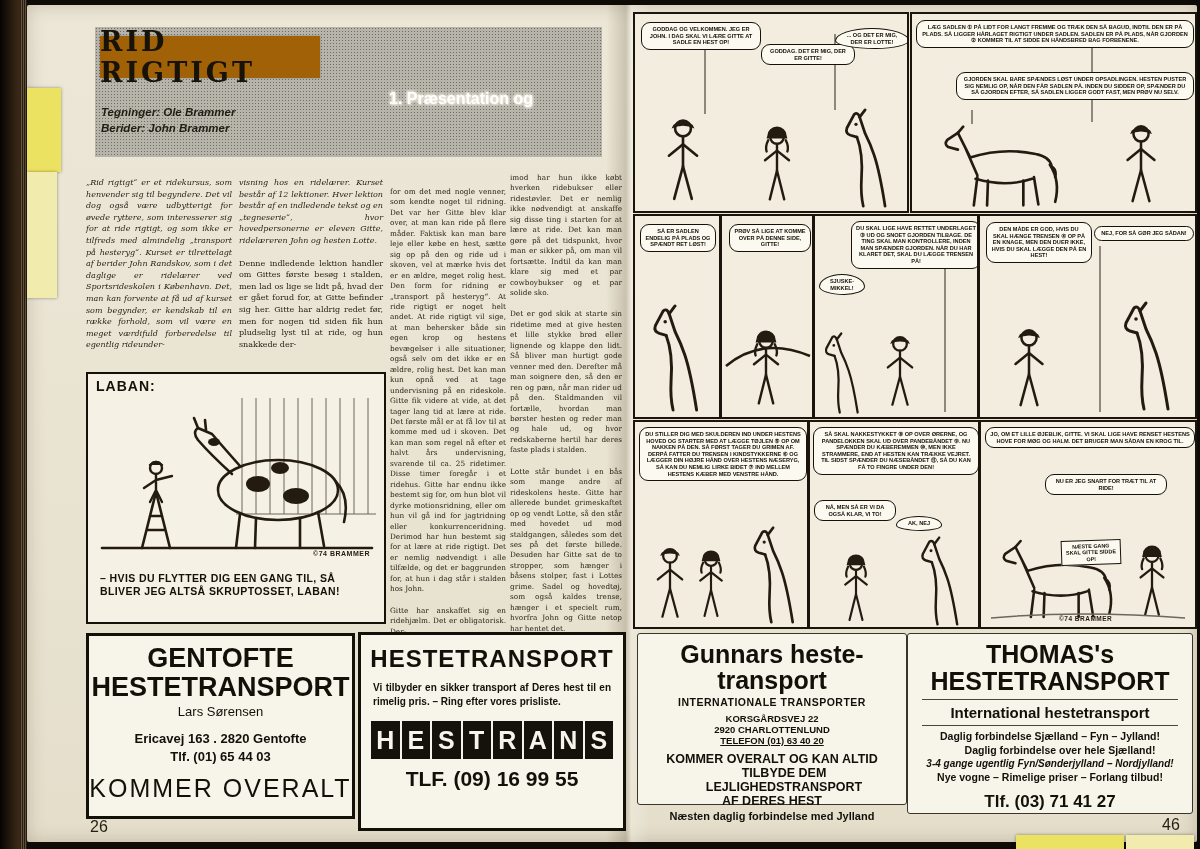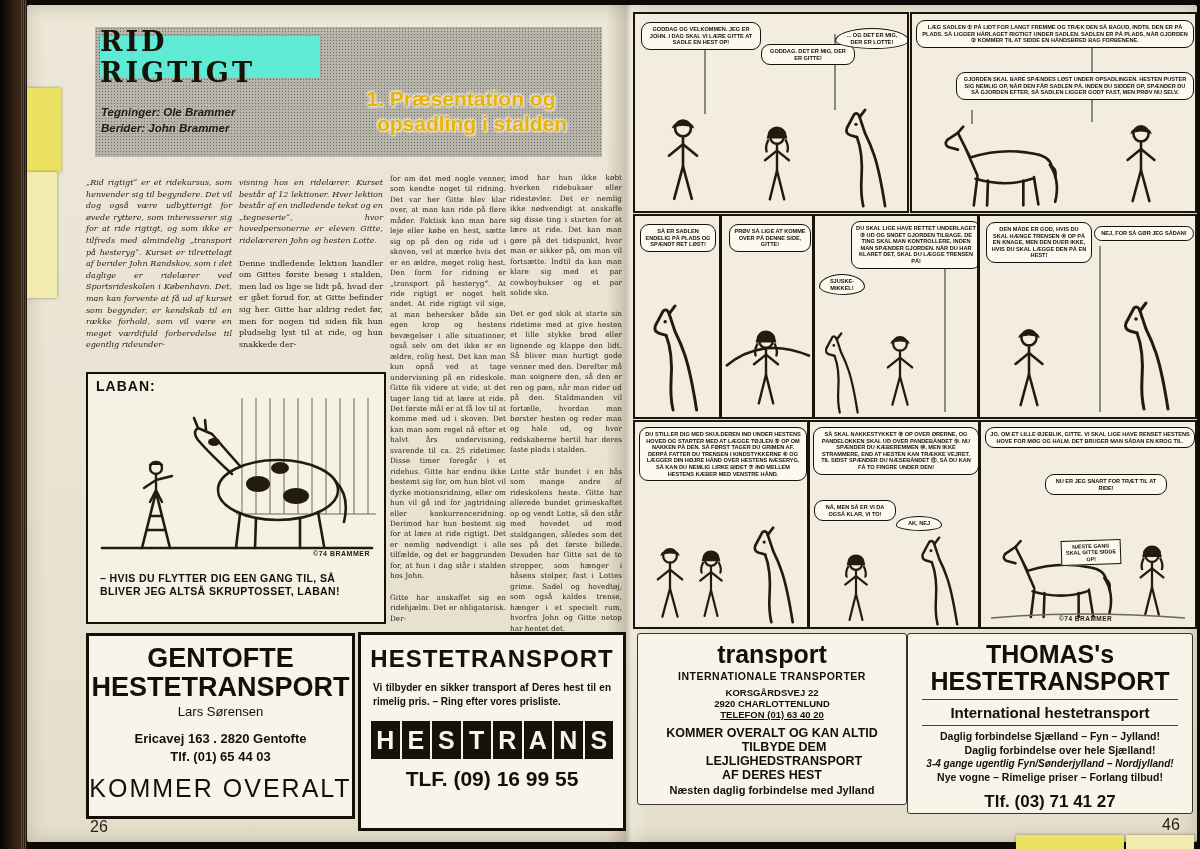--- a/index.html
+++ b/index.html
@@ -16,25 +16,25 @@
          background:linear-gradient(180deg,#ece7d7 0%,#e9e3d2 55%,#e4decb 100%);
          box-shadow:inset 0 0 18px rgba(90,70,40,.25);}
   .fold{left:606px;top:5px;width:44px;height:837px;
         background:linear-gradient(90deg,rgba(0,0,0,0) 0%,rgba(70,55,30,.20) 45%,rgba(255,255,250,.25) 58%,rgba(0,0,0,0) 100%);}
   
   .sticky{box-shadow:0 0 3px rgba(0,0,0,.4);}
   
   .banner{background-color:#b7b4aa;
           background-image:radial-gradient(#6e6c66 .8px,transparent 1px);
           background-size:3px 3px;}
-  .titlebox{background:#5eead4;display:flex;align-items:center;justify-content:center;
+  .titlebox{background:#a16207;display:flex;align-items:center;justify-content:center;
             font-family:"DejaVu Serif",serif;font-weight:bold;font-size:27px;letter-spacing:3px;
             color:#181308;box-shadow:0 0 2px rgba(0,0,0,.25);}
   .credits{font-style:italic;font-size:11.5px;line-height:16px;color:#221c12;font-weight:bold;}
-  .lesson{font-weight:bold;font-size:21px;line-height:25px;color:#eab308;text-align:center;
+  .lesson{font-weight:bold;font-size:16px;line-height:25px;color:#ffffff;text-align:center;
           text-shadow:0 0 3px #e9e5d7,0 0 5px #e9e5d7,1px 1px 2px #e9e5d7,-1px -1px 2px #e9e5d7;}
   .col{font-family:"DejaVu Serif",serif;color:#241e14;text-align:justify;}
   .colwide{font-size:8px;line-height:11.6px;}
   .colnarrow{font-size:7.3px;line-height:10.45px;}
   .ital{font-style:italic;}
   .para{margin:0 0 11px 0;}
   
   .laban{border:2.5px solid #16100a;background:#f5f1e4;}
   .laban-label{font-weight:bold;font-size:14px;letter-spacing:1px;color:#16100a;}
   .hand{font-weight:bold;color:#16100a;letter-spacing:.4px;}
@@ -123,31 +123,30 @@
     <span>RID RIGTIGT</span>
   </div>
 
   <div class="abs credits" style="left:101px;top:104px;width:220px;">
     <div>Tegninger: Ole Brammer</div>
     <div>Berider: John Brammer</div>
   </div>
 
   <div class="abs lesson" style="left:330px;top:86px;width:262px;">
     <div>1. Præsentation og</div>
-    <div style="padding-left:22px;">opsadling i stalden</div>
   </div>
 
   <div class="abs col colwide ital" style="left:86px;top:177px;width:146px;height:194px;">
     <div class="para">„Rid rigtigt“ er et ridekursus, som henvender sig til begyndere. Det vil dog også være udbytterigt for øvede ryttere, som interesserer sig for at ride rigtigt, og som ikke er tilfreds med almindelig „transport på hesteryg“. Kurset er tilrettelagt af berider John Randskov, som i det daglige er ridelærer ved Sportsrideskolen i København. Det, man kan forvente at få ud af kurset som begynder, er kendskab til en række forhold, som vil være en meget værdifuld forberedelse til egentlig rideunder-</div>
   </div>
   <div class="abs col colwide" style="left:239px;top:177px;width:144px;height:194px;">
     <div class="para ital">visning hos en ridelærer. Kurset består af 12 lektioner. Hver lektion består af en indledende tekst og en „tegneserie“, hvor hovedpersonerne er eleven Gitte, ridelæreren John og hesten Lotte.</div>
     <div class="para">Denne indledende lektion handler om Gittes første besøg i stalden, men lad os lige se lidt på, hvad der er gået forud for, at Gitte befinder sig her. Gitte har aldrig redet før, men for nogen tid siden fik hun pludselig lyst til at ride, og hun snakkede der-</div>
   </div>
-  <div class="abs col colnarrow" style="left:390px;top:174px;width:116px;height:452px;">
+  <div class="abs col colnarrow" style="left:390px;top:187px;width:116px;height:452px;">
     <div class="para">for om det med nogle venner, som kendte noget til ridning. Det var her Gitte blev klar over, at man kan ride på flere måder. Faktisk kan man bare leje eller købe en hest, sætte sig op på den og ride ud i skoven, vel at mærke hvis det er en ældre, meget rolig hest. Den form for ridning er „transport på hesteryg“. At ride rigtigt er noget helt andet. At ride rigtigt vil sige, at man behersker både sin egen krop og hestens bevægelser i alle situationer, også selv om det ikke er en ældre, rolig hest. Det kan man kun opnå ved at tage undervisning på en rideskole. Gitte fik videre at vide, at det tager lang tid at lære at ride. Det første mål er at få lov til at komme med ud i skoven. Det kan man som regel nå efter et halvt års undervisning, svarende til ca. 25 ridetimer. Disse timer foregår i et ridehus. Gitte har endnu ikke bestemt sig for, om hun blot vil dyrke motionsridning, eller om hun vil gå ind for jagtridning eller konkurrenceridning. Derimod har hun bestemt sig for at lære at ride rigtigt. Det er nemlig nødvendigt i alle tilfælde, og det er baggrunden for, at hun i dag står i stalden hos John.</div>
     <div class="para">Gitte har anskaffet sig en ridehjælm. Det er obligatorisk. Der-</div>
   </div>
   <div class="abs col colnarrow" style="left:510px;top:173px;width:112px;height:452px;">
     <div class="para">imod har hun ikke købt hverken ridebukser eller ridestøvler. Det er nemlig ikke nødvendigt at anskaffe sig disse ting i starten for at lære at ride. Det kan man gøre på det tidspunkt, hvor man er sikker på, om man vil fortsætte. Indtil da kan man klare sig med et par cowboybukser og et par solide sko.</div>
     <div class="para">Det er god skik at starte sin ridetime med at give hesten et lille stykke brød eller lignende og klappe den lidt. Så bliver man hurtigt gode venner med den. Derefter må man soignere den, så den er ren og pæn, når man rider ud på den. Staldmanden vil fortælle, hvordan man børster hesten og reder man og hale ud, og hvor redskaberne hertil har deres faste plads i stalden.</div>
     <div class="para">Lotte står bundet i en bås som mange andre af rideskolens heste. Gitte har allerede bundet grimeskaftet op og vendt Lotte, så den står med hovedet ud mod staldgangen, således som det ses på det første billede. Desuden har Gitte sat de to stropper, som hænger i båsens stolper, fast i Lottes grime. Sadel og hovedtøj, som også kaldes trense, hænger i et specielt rum, hvorfra John og Gitte netop har hentet det.</div>
   </div>
 
   <div class="abs laban" style="left:86px;top:372px;width:296px;height:248px;">
@@ -291,20 +290,21 @@
       <use href="#sym-girl" x="152" y="118" width="38" height="84"></use>
       <path d="M10 196 Q100 188 204 196" stroke="#6b675c" stroke-width="1.5" fill="none"></path>
     </svg>
     <div class="bubble" style="left:4px;top:5px;width:200px;">JO, OM ET LILLE ØJEBLIK, GITTE. VI SKAL LIGE HAVE RENSET HESTENS HOVE FOR MØG OG HALM. DET BRUGER MAN SÅDAN EN KROG TIL.</div>
     <div class="bubble" style="left:64px;top:52px;width:112px;">NU ER JEG SNART FOR TRÆT TIL AT RIDE!</div>
     <div class="signbox" style="left:80px;top:118px;width:52px;">NÆSTE GANG SKAL GITTE SIDDE OP!</div>
     <div class="abs sig" style="left:78px;bottom:5px;z-index:3;">©74 BRAMMER</div>
   </div>
 
   <div class="abs ad ad-light" style="left:637px;top:633px;width:268px;height:163px;padding-top:7px;">
+    <div style="font-weight:bold;font-size:25px;line-height:26px;">Gunnars heste-</div>
     <div style="font-weight:bold;font-size:25px;line-height:26px;">transport</div>
     <div style="font-weight:bold;font-size:10.5px;margin-top:3px;letter-spacing:.5px;">INTERNATIONALE TRANSPORTER</div>
     <div style="font-weight:bold;font-size:9.5px;margin-top:5px;">KORSGÅRDSVEJ 22</div>
     <div style="font-weight:bold;font-size:9.5px;">2920 CHARLOTTENLUND</div>
     <div style="font-weight:bold;font-size:9.5px;text-decoration:underline;">TELEFON (01) 63 40 20</div>
     <div style="font-weight:bold;font-size:12.5px;margin-top:6px;">KOMMER OVERALT OG KAN ALTID</div>
     <div style="font-weight:bold;font-size:12.5px;padding-left:24px;">TILBYDE DEM LEJLIGHEDSTRANSPORT</div>
     <div style="font-weight:bold;font-size:12.5px;">AF DERES HEST</div>
     <div style="font-weight:bold;font-size:11px;margin-top:2px;">Næsten daglig forbindelse med Jylland</div>
   </div>

